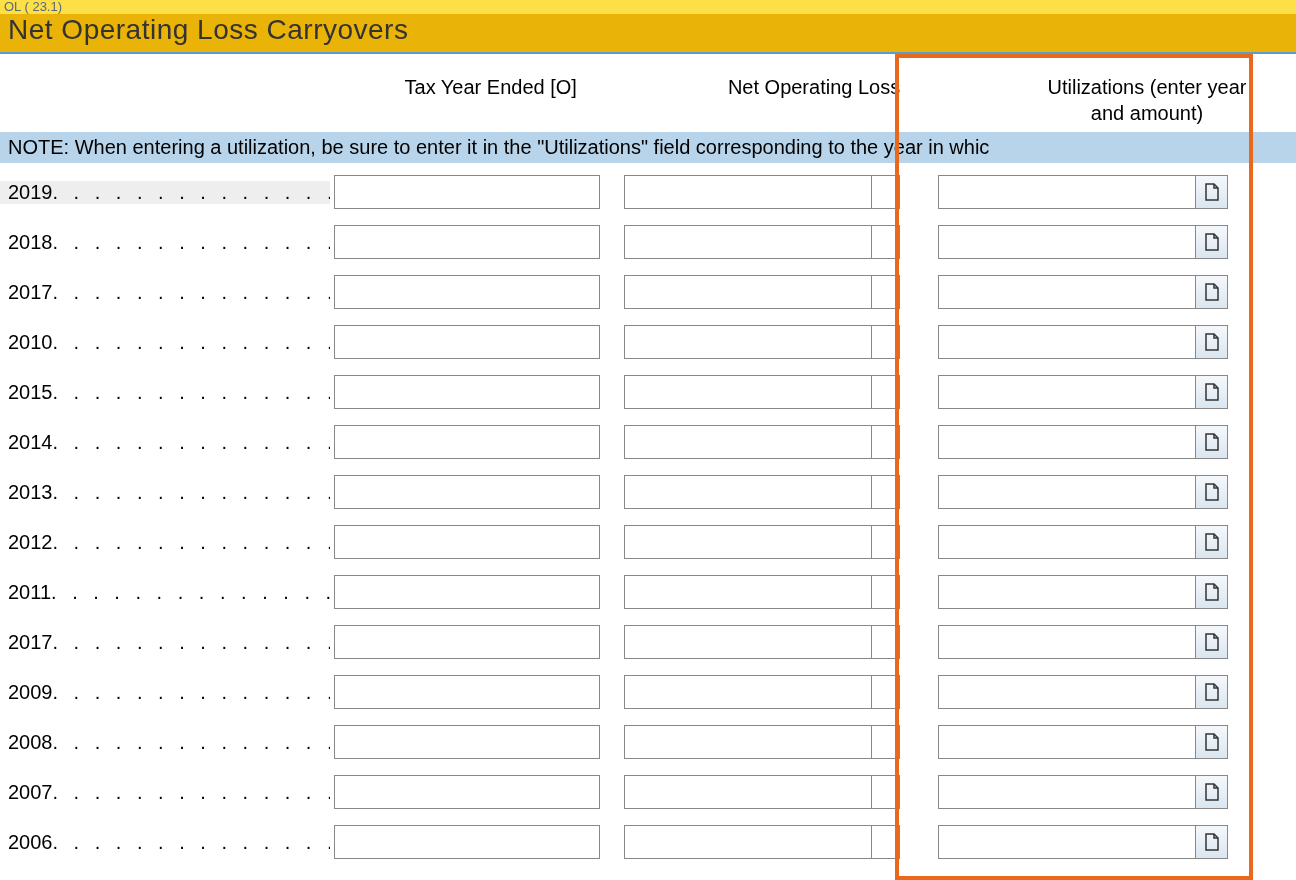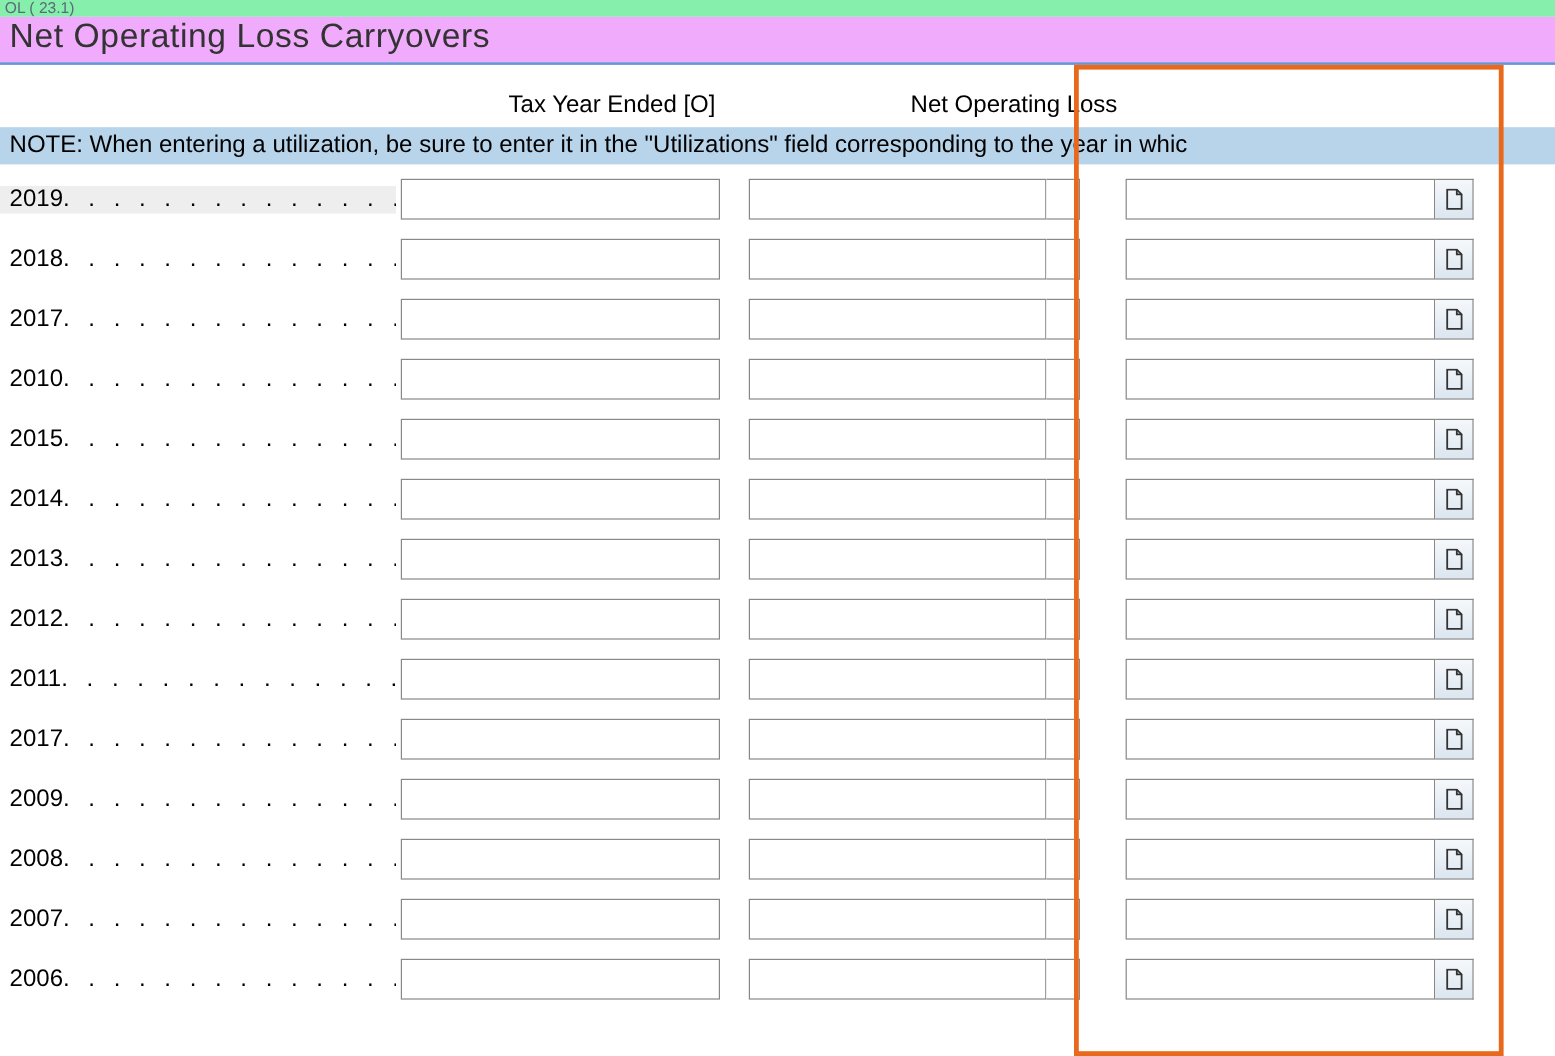--- a/index.html
+++ b/index.html
@@ -13,28 +13,28 @@
       color: #000;
       background: #fff;
       width: 1296px;
       height: 880px;
       overflow: hidden;
       position: relative;
     }
     .small-label {
       font-size: 13px;
       color: #5a6b7a;
-      background: #86efac;
+      background: #fde047;
       padding: 0 4px;
       height: 14px;
       line-height: 14px;
       overflow: hidden;
     }
     .title-bar {
-      background: #f0abfc;
+      background: #eab308;
       border-bottom: 2px solid #5a9bd4;
       padding: 0 8px 6px 8px;
       font-size: 28px;
       color: #333;
       letter-spacing: 0.5px;
     }
     .headers {
       display: flex;
       padding-top: 14px;
       text-align: center;
@@ -150,20 +150,24 @@
 <body>
 
 <div class="small-label">OL ( 23.1)</div>
 
 <div class="title-bar">Net Operating Loss Carryovers</div>
 
 <div class="headers">
   <div class="col-label"></div>
   <div class="col-tax header-cell">Tax Year Ended [O]</div>
   <div class="col-nol header-cell">Net Operating Loss</div>
+  <div class="col-util header-cell">
+    <div>Utilizations (enter year</div>
+    <div>and amount)</div>
+  </div>
 </div>
 
 <div class="note-bar">NOTE: When entering a utilization, be sure to enter it in the "Utilizations" field corresponding to the year in whic</div>
 
 <div class="rows-container" id="rows-container">
     <div class="row">
       <div class="year-cell selected"><span>2019</span><span class="dots">. . . . . . . . . . . . . . . .</span></div>
       <div class="input-cell">
         <input class="input-box tax-box" type="text" style="">
       </div>

